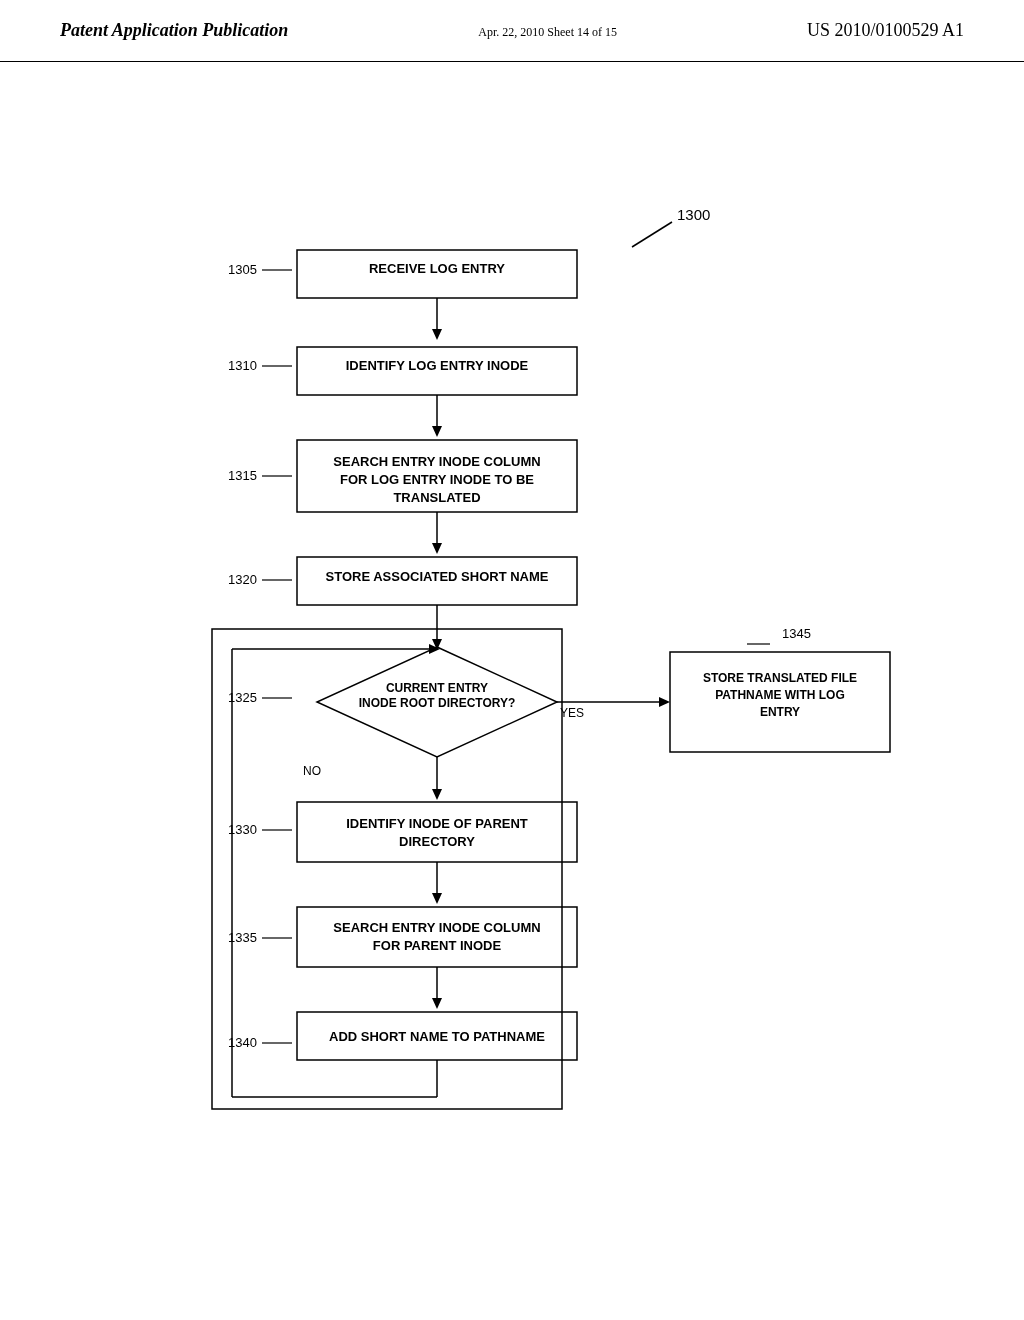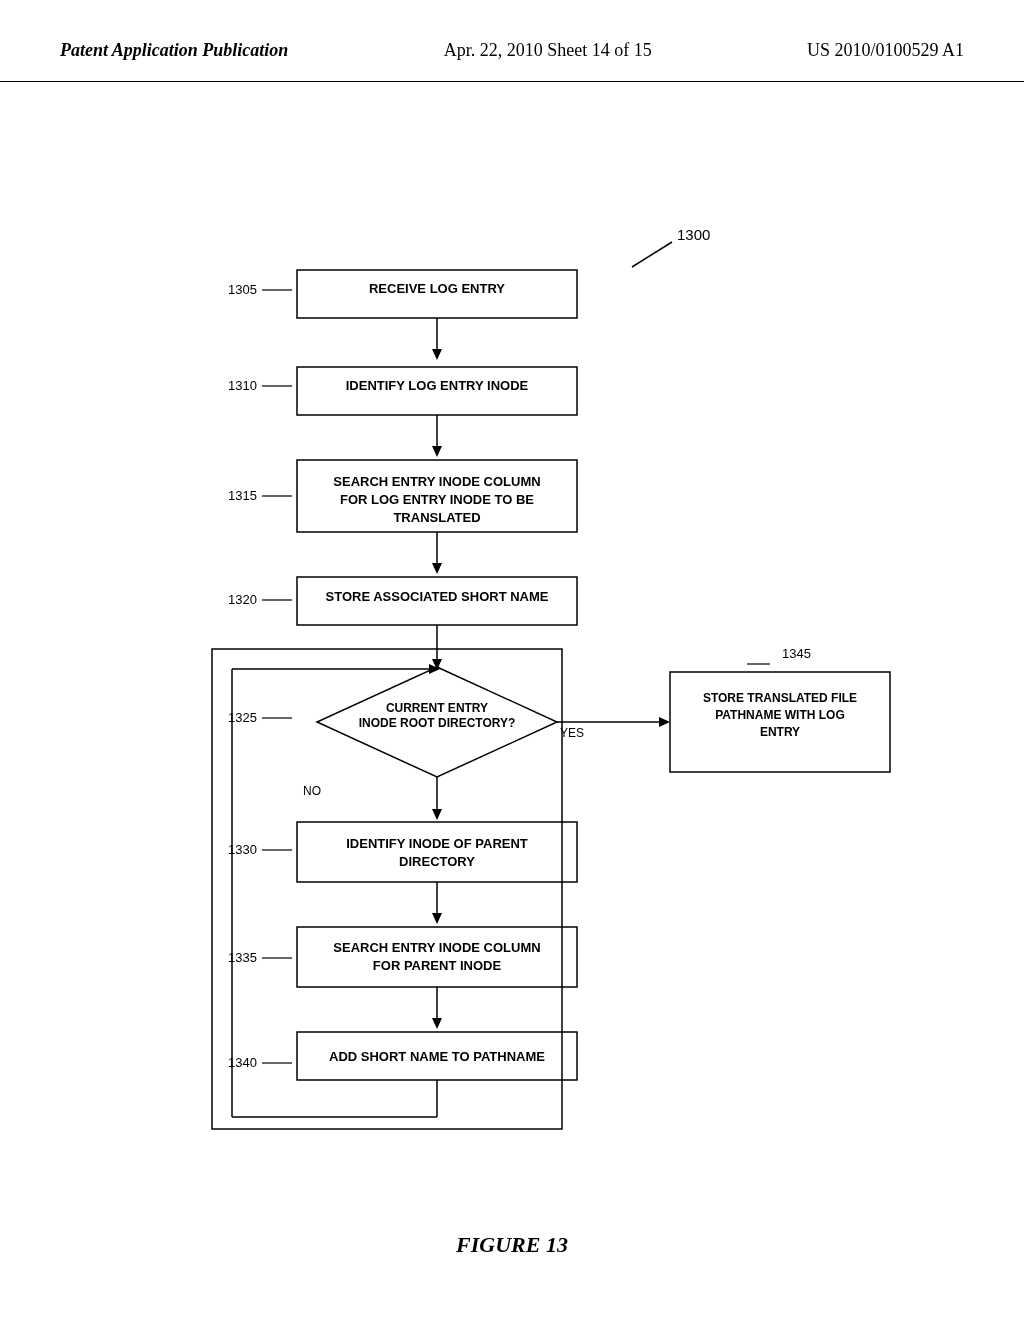--- a/index.html
+++ b/index.html
@@ -10,30 +10,30 @@
       min-height: 1320px;
       position: relative;
       overflow-x: hidden;
     }
 
     
     .patent-header {
       display: flex;
       justify-content: space-between;
       align-items: baseline;
-      padding: 40px 60px 20px 60px;
+      padding: 20px 60px 20px 60px;
       border-bottom: 1px solid #000;
     }
     .patent-header-left {
       font-size: 18px;
       font-weight: bold;
       font-style: italic;
     }
     .patent-header-middle {
-      font-size: 18px;
+      font-size: 12px;
     }
     .patent-header-right {
       font-size: 18px;
     }
 
     
     .diagram-area {
       position: relative;
       width: 100%;
       padding: 30px 60px 60px 60px;
@@ -156,14 +156,13 @@
 
     <line x1="130" y1="1005" x2="130" y2="557" stroke="#000" stroke-width="1.5"></line>
 
     <line x1="130" y1="557" x2="330" y2="557" stroke="#000" stroke-width="1.5"></line>
     <polygon points="338,557 327,552 327,562" fill="#000"></polygon>
 
     <rect x="110" y="537" width="350" height="480" fill="none" stroke="#000" stroke-width="1.5" stroke-dasharray="0"></rect>
 
   </svg>
 
-  <div class="figure-caption">FIGURE 13</div>
 </div>
 
 </body></html>

